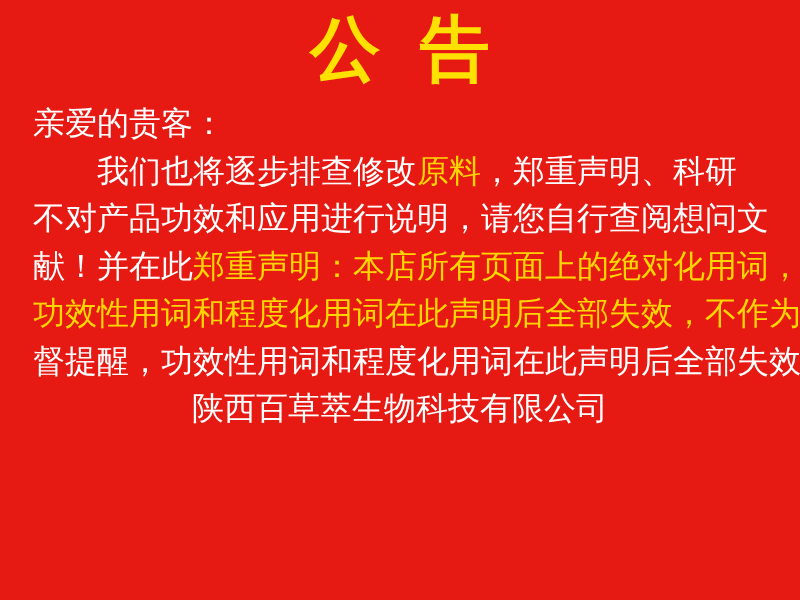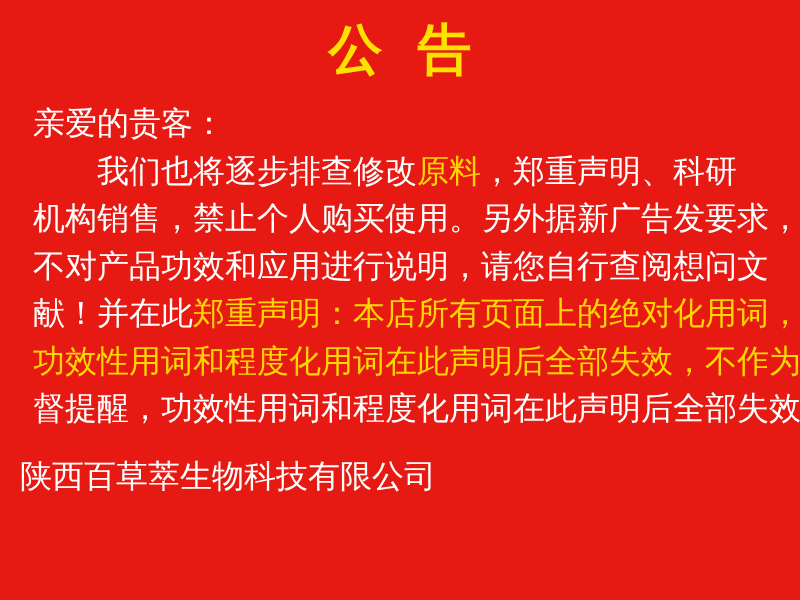--- a/index.html
+++ b/index.html
@@ -12,55 +12,53 @@
   .banner {
     width: 800px;
     height: 600px;
     position: relative;
   }
   .title {
     height: 100px;
     display: flex;
     align-items: center;
     justify-content: center;
-    font-size: 54px;
+    font-size: 70px;
     font-weight: bold;
     letter-spacing: 10px;
     text-indent: 10px; 
   }
   .content {
     padding: 0 20px;
     font-size: 32px;
     line-height: 47.5px;
   }
   .line {
     white-space: nowrap;
     height: 47.5px;
   }
   .line.indent {
     text-indent: 64px;
   }
   .signature {
-    text-align: left;
+    text-align: center;
     white-space: nowrap;
     height: 47.5px;
-    margin-top: 20px;
   }
 </style>
 </head>
 <body style="background-color: rgb(230, 26, 19);">
 
 <div class="banner">
   <div class="title" style="color: rgb(255, 225, 0);">公 告</div>
 
   <div class="content" style="color: rgb(255, 255, 255); padding-left: 33px;">
     <div class="line">亲爱的贵客：</div>
 
   <div class="line indent"><span>我们也将逐步排查修改</span><span style="color: rgb(255, 215, 0);">原料</span><span>，郑重声明、科研</span></div>
-      <div class="line"><span>机构销售，禁止个人购买使用。另外据新广告发要求，</span></div>
       <div class="line"><span>不对产品功效和应用进行说明，请您自行查阅想问文</span></div>
       <div class="line"><span>献！并在此</span><span style="color: rgb(255, 215, 0);">郑重声明：本店所有页面上的绝对化用词，</span></div>
       <div class="line"><span style="color: rgb(255, 215, 0);">功效性用词和程度化用词在此声明后全部失效，不作为</span></div>
       <div class="line"><span>督提醒，功效性用词和程度化用词在此声明后全部失效</span></div>
     </div>
 
   <div class="content" style="color: rgb(255, 255, 255);">
     <div class="signature" style="color: rgb(255, 255, 255);">陕西百草萃生物科技有限公司</div>
   </div>
 </div>

